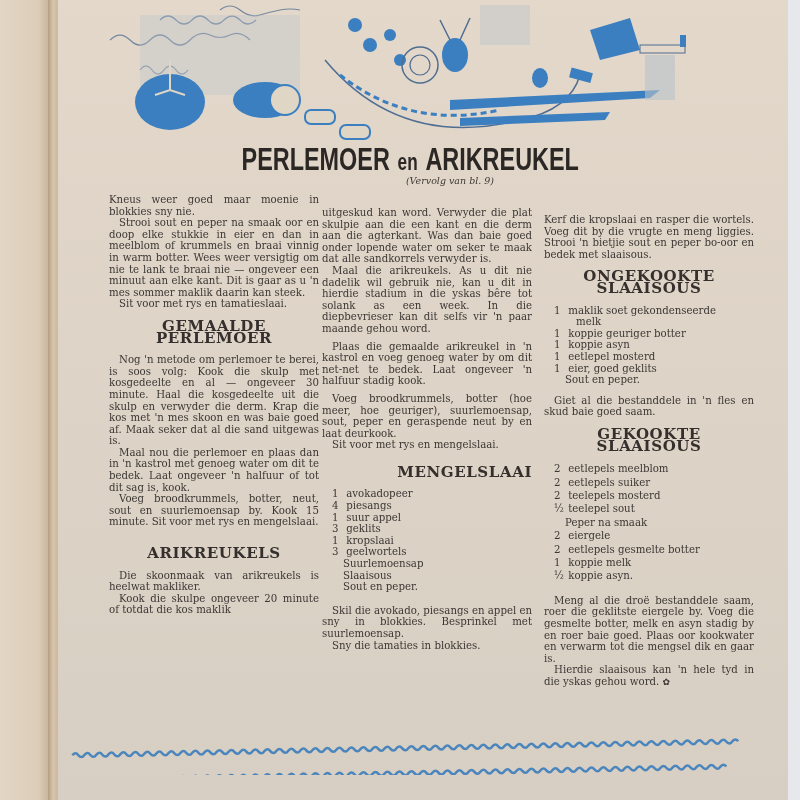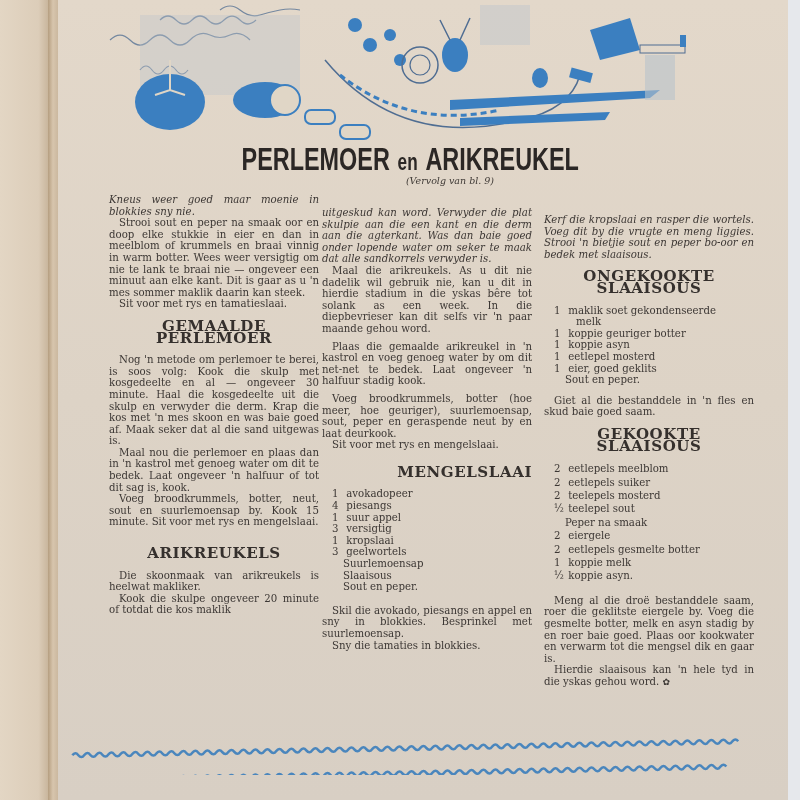--- a/index.html
+++ b/index.html
@@ -36,21 +36,21 @@
     .subtitle {
       font-style: italic; font-size: 9.5px; color: #3e3935;
       margin-top: -2px; position: relative; left: 40px;
     }
     .col {
       position: absolute; top: 194px; width: 210px;
       font-size: 10.2px; line-height: 11.6px; text-align: justify;
       color: #3c3734;
     }
     .col p { margin: 0; text-indent: 10px; }
-    .col p.noindent { text-indent: 0; font-style: italic; }
+    .col p.noindent { text-indent: 0; }
     .col h3 {
       margin: 11px 0 10px 0; text-align: center; font-size: 15px;
       letter-spacing: 0.6px; font-weight: bold; color: #35302d;
     }
     .col .gap { height: 6px; }
     .col ul { list-style: none; margin: 0; padding: 0 0 0 10px; }
     .col ul li { text-align: left; }
     .col ul li .qty { display: inline-block; width: 11px; }
     .col ul li.cont { padding-left: 22px; }
     .col ul li.plain { padding-left: 11px; }
@@ -141,21 +141,21 @@
   <div class="gap"></div>
   <p>Plaas die gemaalde arikreukel in 'n kastrol en voeg genoeg water by om dit net-net te bedek. Laat ongeveer 'n halfuur stadig kook.</p>
   <div class="gap"></div>
   <p>Voeg broodkrummels, botter (hoe meer, hoe geuriger), suurlemoensap, sout, peper en geraspende neut by en laat deurkook.</p>
   <p>Sit voor met rys en mengelslaai.</p>
   <h3 style="margin-top:16px;text-align:right;">MENGELSLAAI</h3>
   <ul>
     <li><span class="qty">1</span> <span>avokadopeer</span></li>
     <li><span class="qty">4</span> <span>piesangs</span></li>
     <li><span class="qty">1</span> <span>suur appel</span></li>
-    <li><span class="qty">3</span> <span>versigtig</span></li>
+    <li><span class="qty">3</span> <span>geklits</span></li>
     <li><span class="qty">1</span> <span>kropslaai</span></li>
     <li><span class="qty">3</span> <span>geelwortels</span></li>
     <li class="plain">Suurlemoensap</li>
     <li class="plain">Slaaisous</li>
     <li class="plain">Sout en peper.</li>
   </ul>
   <div class="gap" style="height:12px;"></div>
   <p>Skil die avokado, piesangs en appel en sny in blokkies. Besprinkel met suurlemoensap.</p>
   <p>Sny die tamaties in blokkies.</p>
 </div>

